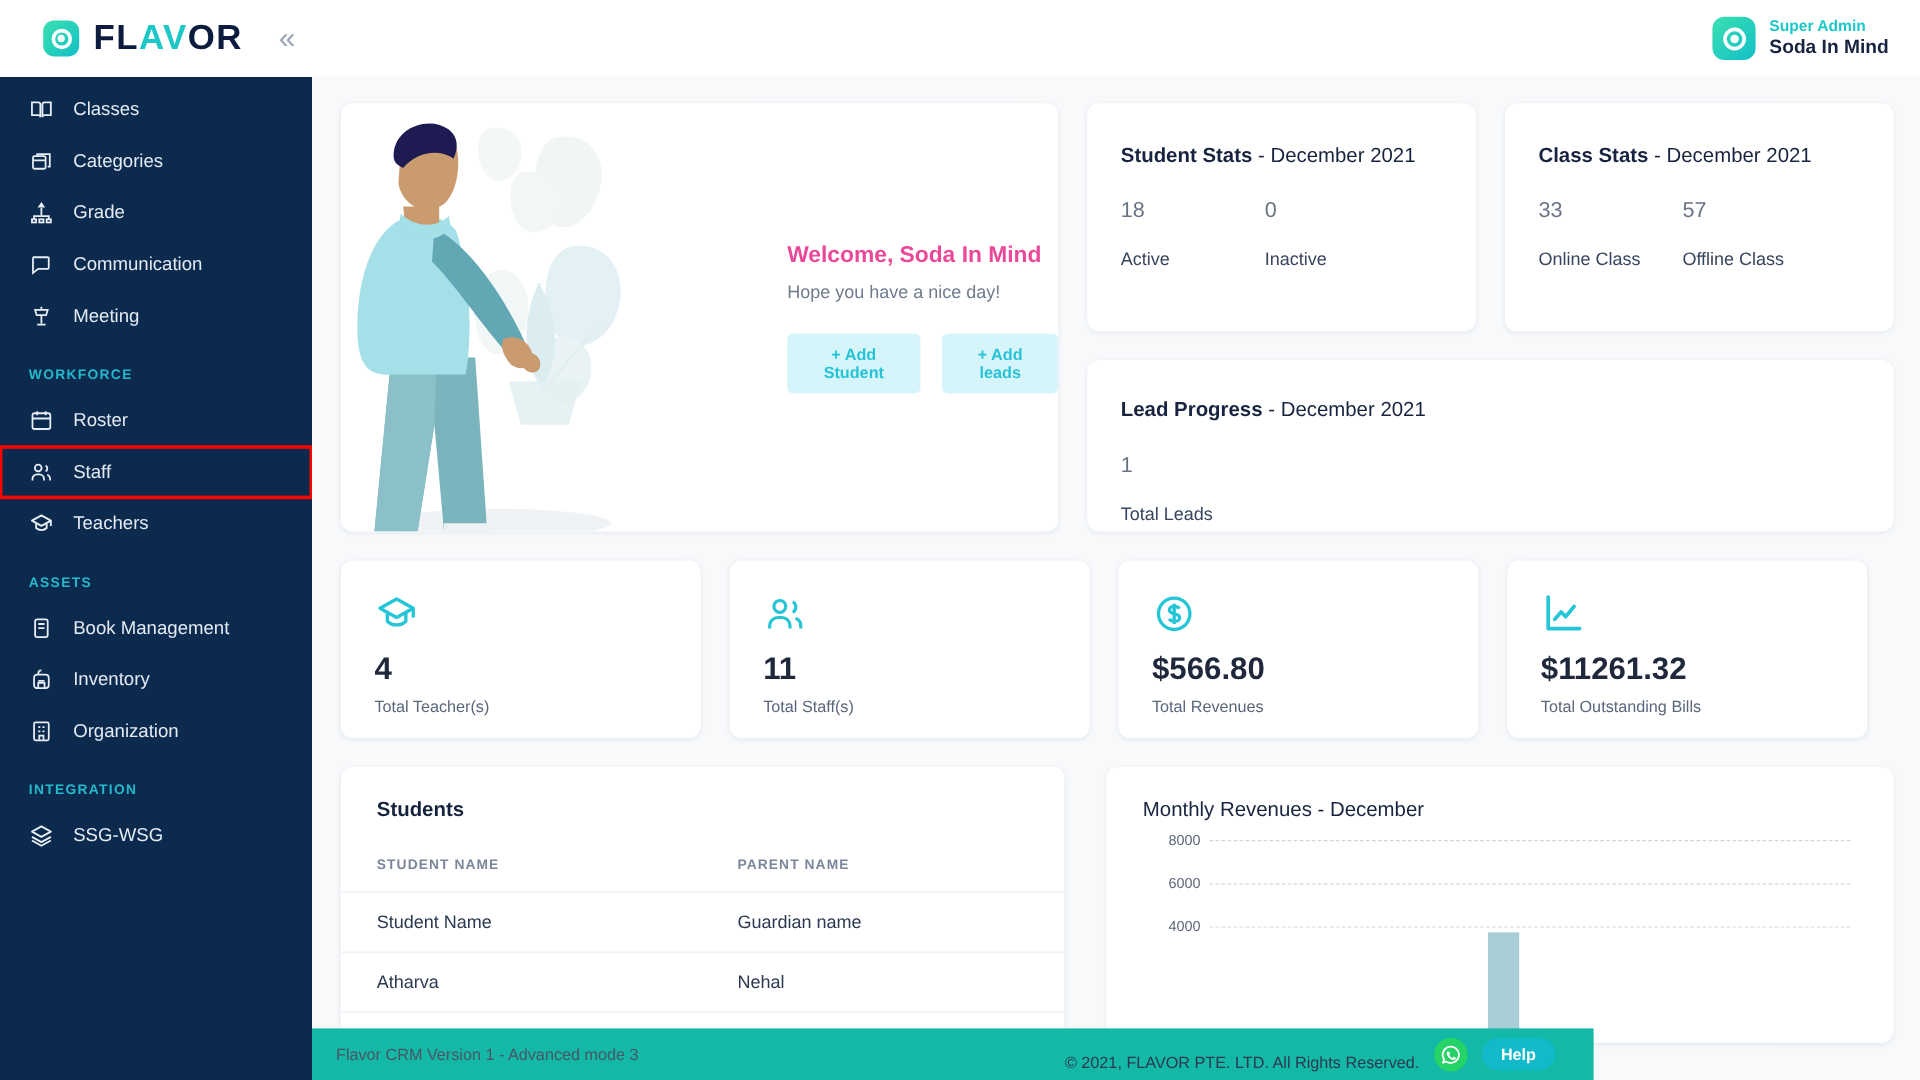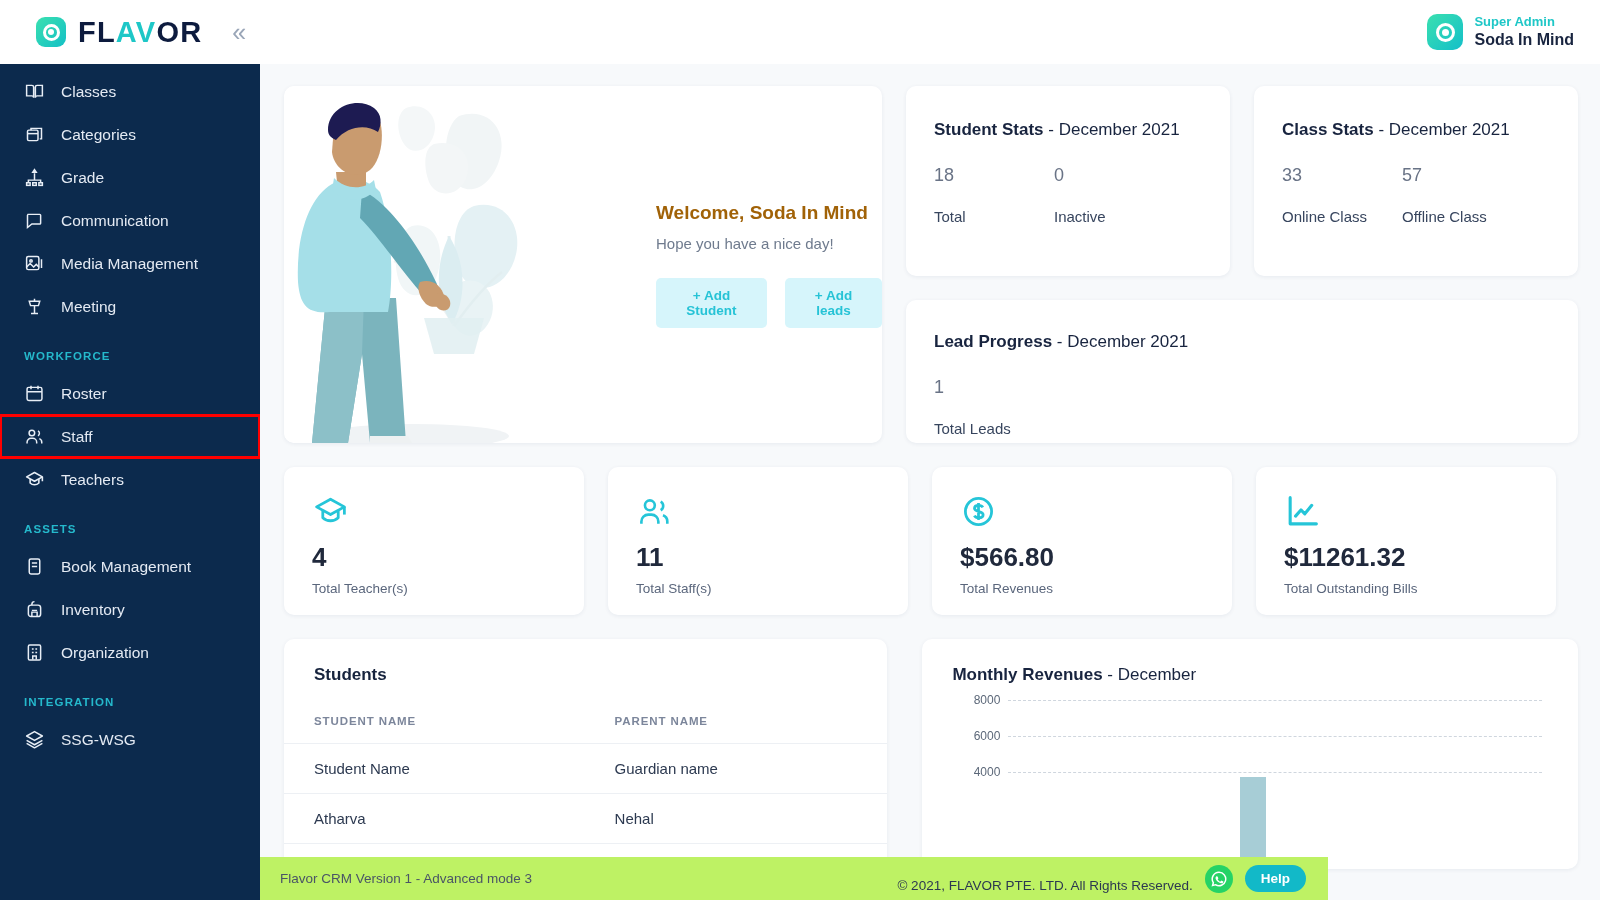--- a/index.html
+++ b/index.html
@@ -80,21 +80,21 @@
   .row { display: flex; gap: 24px; }
   .card { background: #ffffff; border-radius: 10px; box-shadow: 0 1px 4px rgba(20,40,80,.07); }
 
   
   .welcome {
     width: 620px; height: 357px; position: relative; overflow: hidden;
     display: flex; align-items: center;
   }
   .illus { position: absolute; left: 0; top: 0; width: 350px; height: 357px; }
   .welcome-copy { margin-left: 372px; width: 240px; }
-  .welcome-title { font-size: 19px; font-weight: bold; color: #a16207; }
+  .welcome-title { font-size: 19px; font-weight: bold; color: #ec4899; }
   .welcome-sub { font-size: 15px; color: #6f7b8e; margin-top: 11px; }
   .wbtns { display: flex; gap: 18px; margin-top: 26px; }
   .wbtn {
     background: #d6f5fb; color: #26c3d6; font-size: 13.5px; font-weight: bold;
     border: none; border-radius: 5px; padding: 10px 15px; cursor: pointer;
     font-family: "Liberation Sans", sans-serif;
   }
 
   
   .rcol { display: flex; flex-direction: column; gap: 24px; width: 672px; justify-content: flex-end; }
@@ -123,35 +123,35 @@
   .students h3 { font-size: 17px; font-weight: bold; color: #16233d; padding: 0 30px; }
   table { width: 100%; border-collapse: collapse; margin-top: 22px; }
   th {
     text-align: left; font-size: 11.5px; letter-spacing: .9px; font-weight: bold;
     color: #7c869b; padding: 8px 30px 16px 30px; border-bottom: 1px solid #edf0f4;
   }
   td { font-size: 15px; color: #2c3950; padding: 16px 30px; border-bottom: 1px solid #edf0f4; }
 
   .revenues { width: 672px; height: 230px; padding: 26px 30px 0 30px; overflow: hidden; position: relative; }
   .revenues h3 { font-size: 17px; color: #18243f; }
-  .revenues h3 b { font-weight: bold; text-align: right; }
+  .revenues h3 b { font-weight: normal; text-align: right; }
   .revenues h3 span { font-weight: normal; }
   .chart { position: relative; height: 160px; }
   .gridline {
     position: absolute; left: 56px; right: 6px; height: 0;
     border-top: 1.5px dashed #cfd6de;
   }
   .ytick { position: absolute; left: 0; width: 48px; text-align: right; font-size: 12px; color: #5c6879; transform: translateY(-50%); }
   .bar { position: absolute; background: #a7cdd6; width: 26px; }
 
   
   .footer {
     position: absolute; left: 260px; bottom: 0; width: 1068px; height: 43px;
-    background: #bef264; display: flex; align-items: center;
-    padding: 0 22px 0 20px; z-index: 18;
+    background: #14b8a6; display: flex; align-items: center;
+    padding: 0 32px 0 20px; z-index: 18;
   }
   .foot-left { font-size: 13.5px; color: #4a5566; }
   .foot-right { margin-left: auto; display: flex; align-items: center; gap: 12px; }
   .copyright { font-size: 13.5px; color: #2c3950; margin-top: 13px; }
   .wa {
     width: 28px; height: 28px; border-radius: 50%; background: #25d366;
     display: flex; align-items: center; justify-content: center; cursor: pointer;
   }
   .wa svg { width: 18px; height: 18px; }
   .help {
@@ -220,30 +220,20 @@
           </span>
           <span class="nav-label">Grade</span>
         </div>
         <div class="nav-item">
           <span class="ico">
             <svg viewBox="0 0 24 24" fill="none" stroke="currentColor" stroke-width="1.7">
               <path d="M4 5h14a1 1 0 011 1v9a1 1 0 01-1 1H9l-5 4V6a1 1 0 011-1z"></path>
             </svg>
           </span>
           <span class="nav-label">Communication</span>
-        </div>
-        <div class="nav-item">
-          <span class="ico">
-            <svg viewBox="0 0 24 24" fill="none" stroke="currentColor" stroke-width="1.7">
-              <rect x="3" y="4" width="14" height="15" rx="2"></rect>
-              <circle cx="8" cy="9" r="1.4"></circle>
-              <path d="M3 16l4-4 4 4 3-3 3 3M20 7v10"></path>
-            </svg>
-          </span>
-          <span class="nav-label">Media Management</span>
         </div>
         <div class="nav-item">
           <span class="ico">
             <svg viewBox="0 0 24 24" fill="none" stroke="currentColor" stroke-width="1.7">
               <path d="M12 3v3M6 6h12l-1.5 5h-9z"></path>
               <path d="M12 11v8M8 20h8"></path>
             </svg>
           </span>
           <span class="nav-label">Meeting</span>
         </div>
@@ -382,21 +372,21 @@
           </div>
         </div>
 
         <div class="rcol">
           <div class="stat-pair">
             <div class="card statcard">
               <div class="card-heading"><b>Student Stats</b><span> - December 2021</span></div>
               <div class="metrics">
                 <div class="metric">
                   <div class="metric-num">18</div>
-                  <div class="metric-lbl">Total</div>
+                  <div class="metric-lbl">Active</div>
                 </div>
                 <div class="metric">
                   <div class="metric-num">0</div>
                   <div class="metric-lbl">Inactive</div>
                 </div>
               </div>
             </div>
 
             <div class="card statcard">
               <div class="card-heading"><b>Class Stats</b><span> - December 2021</span></div>

